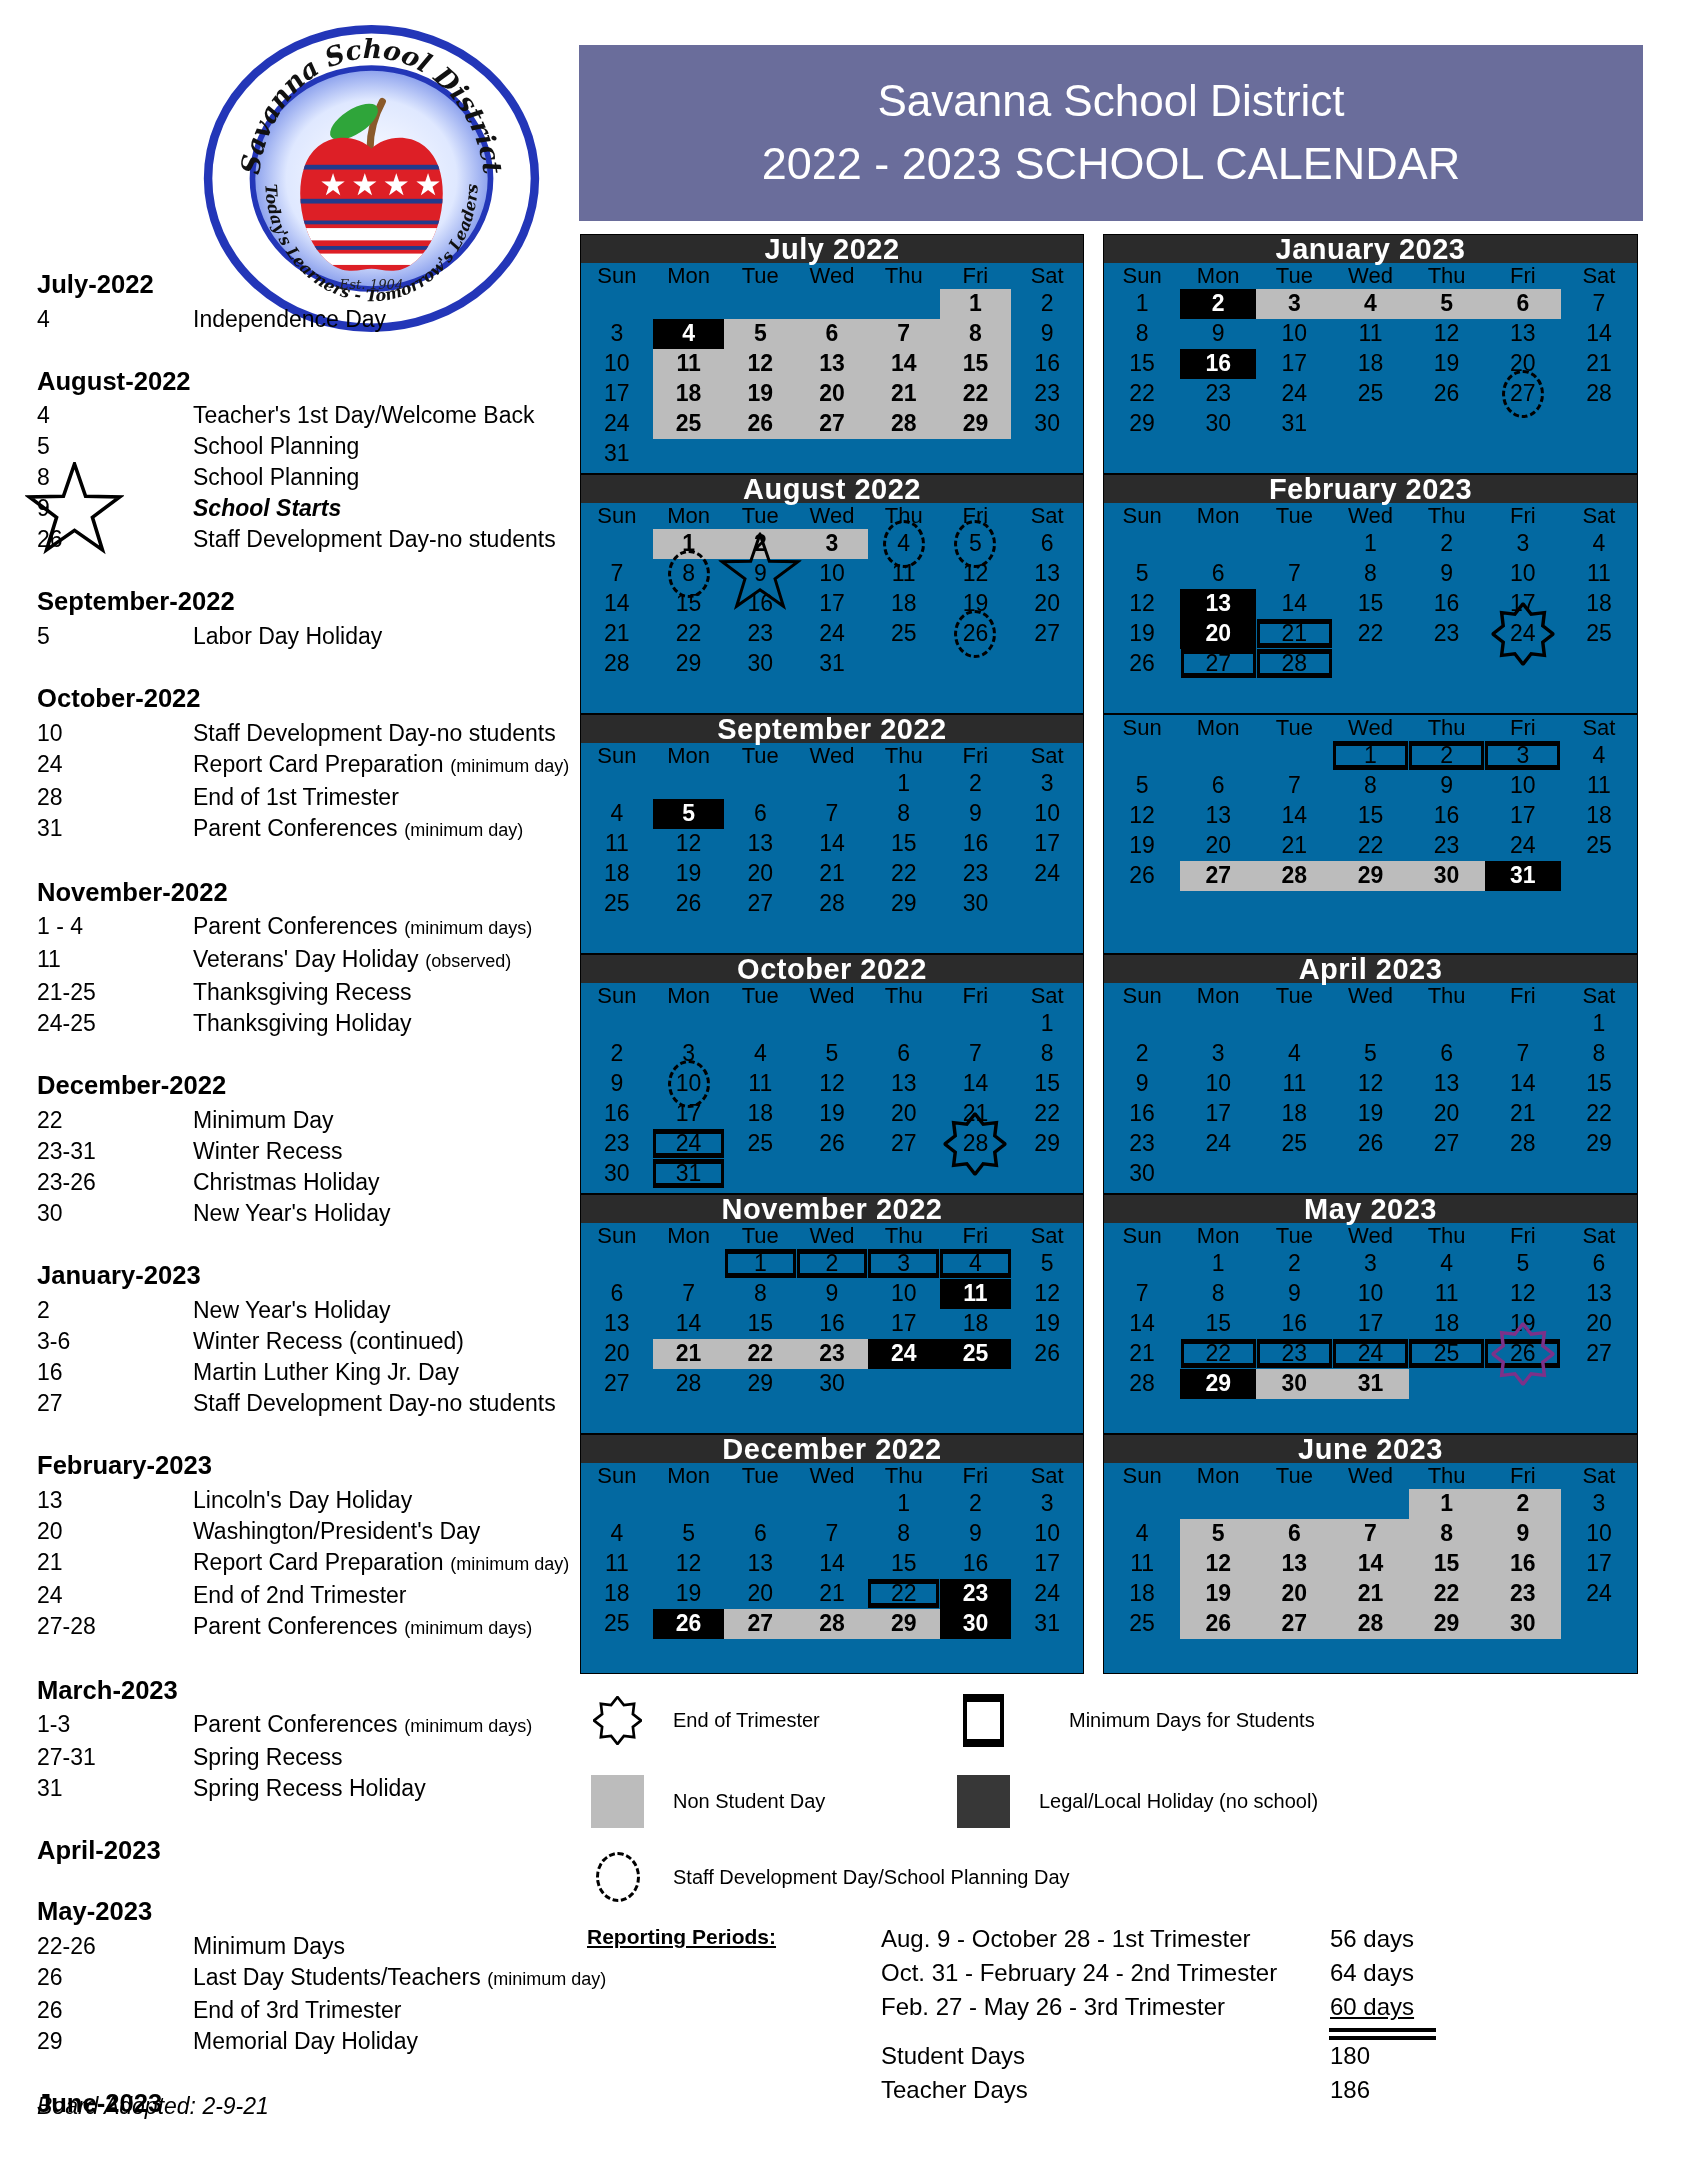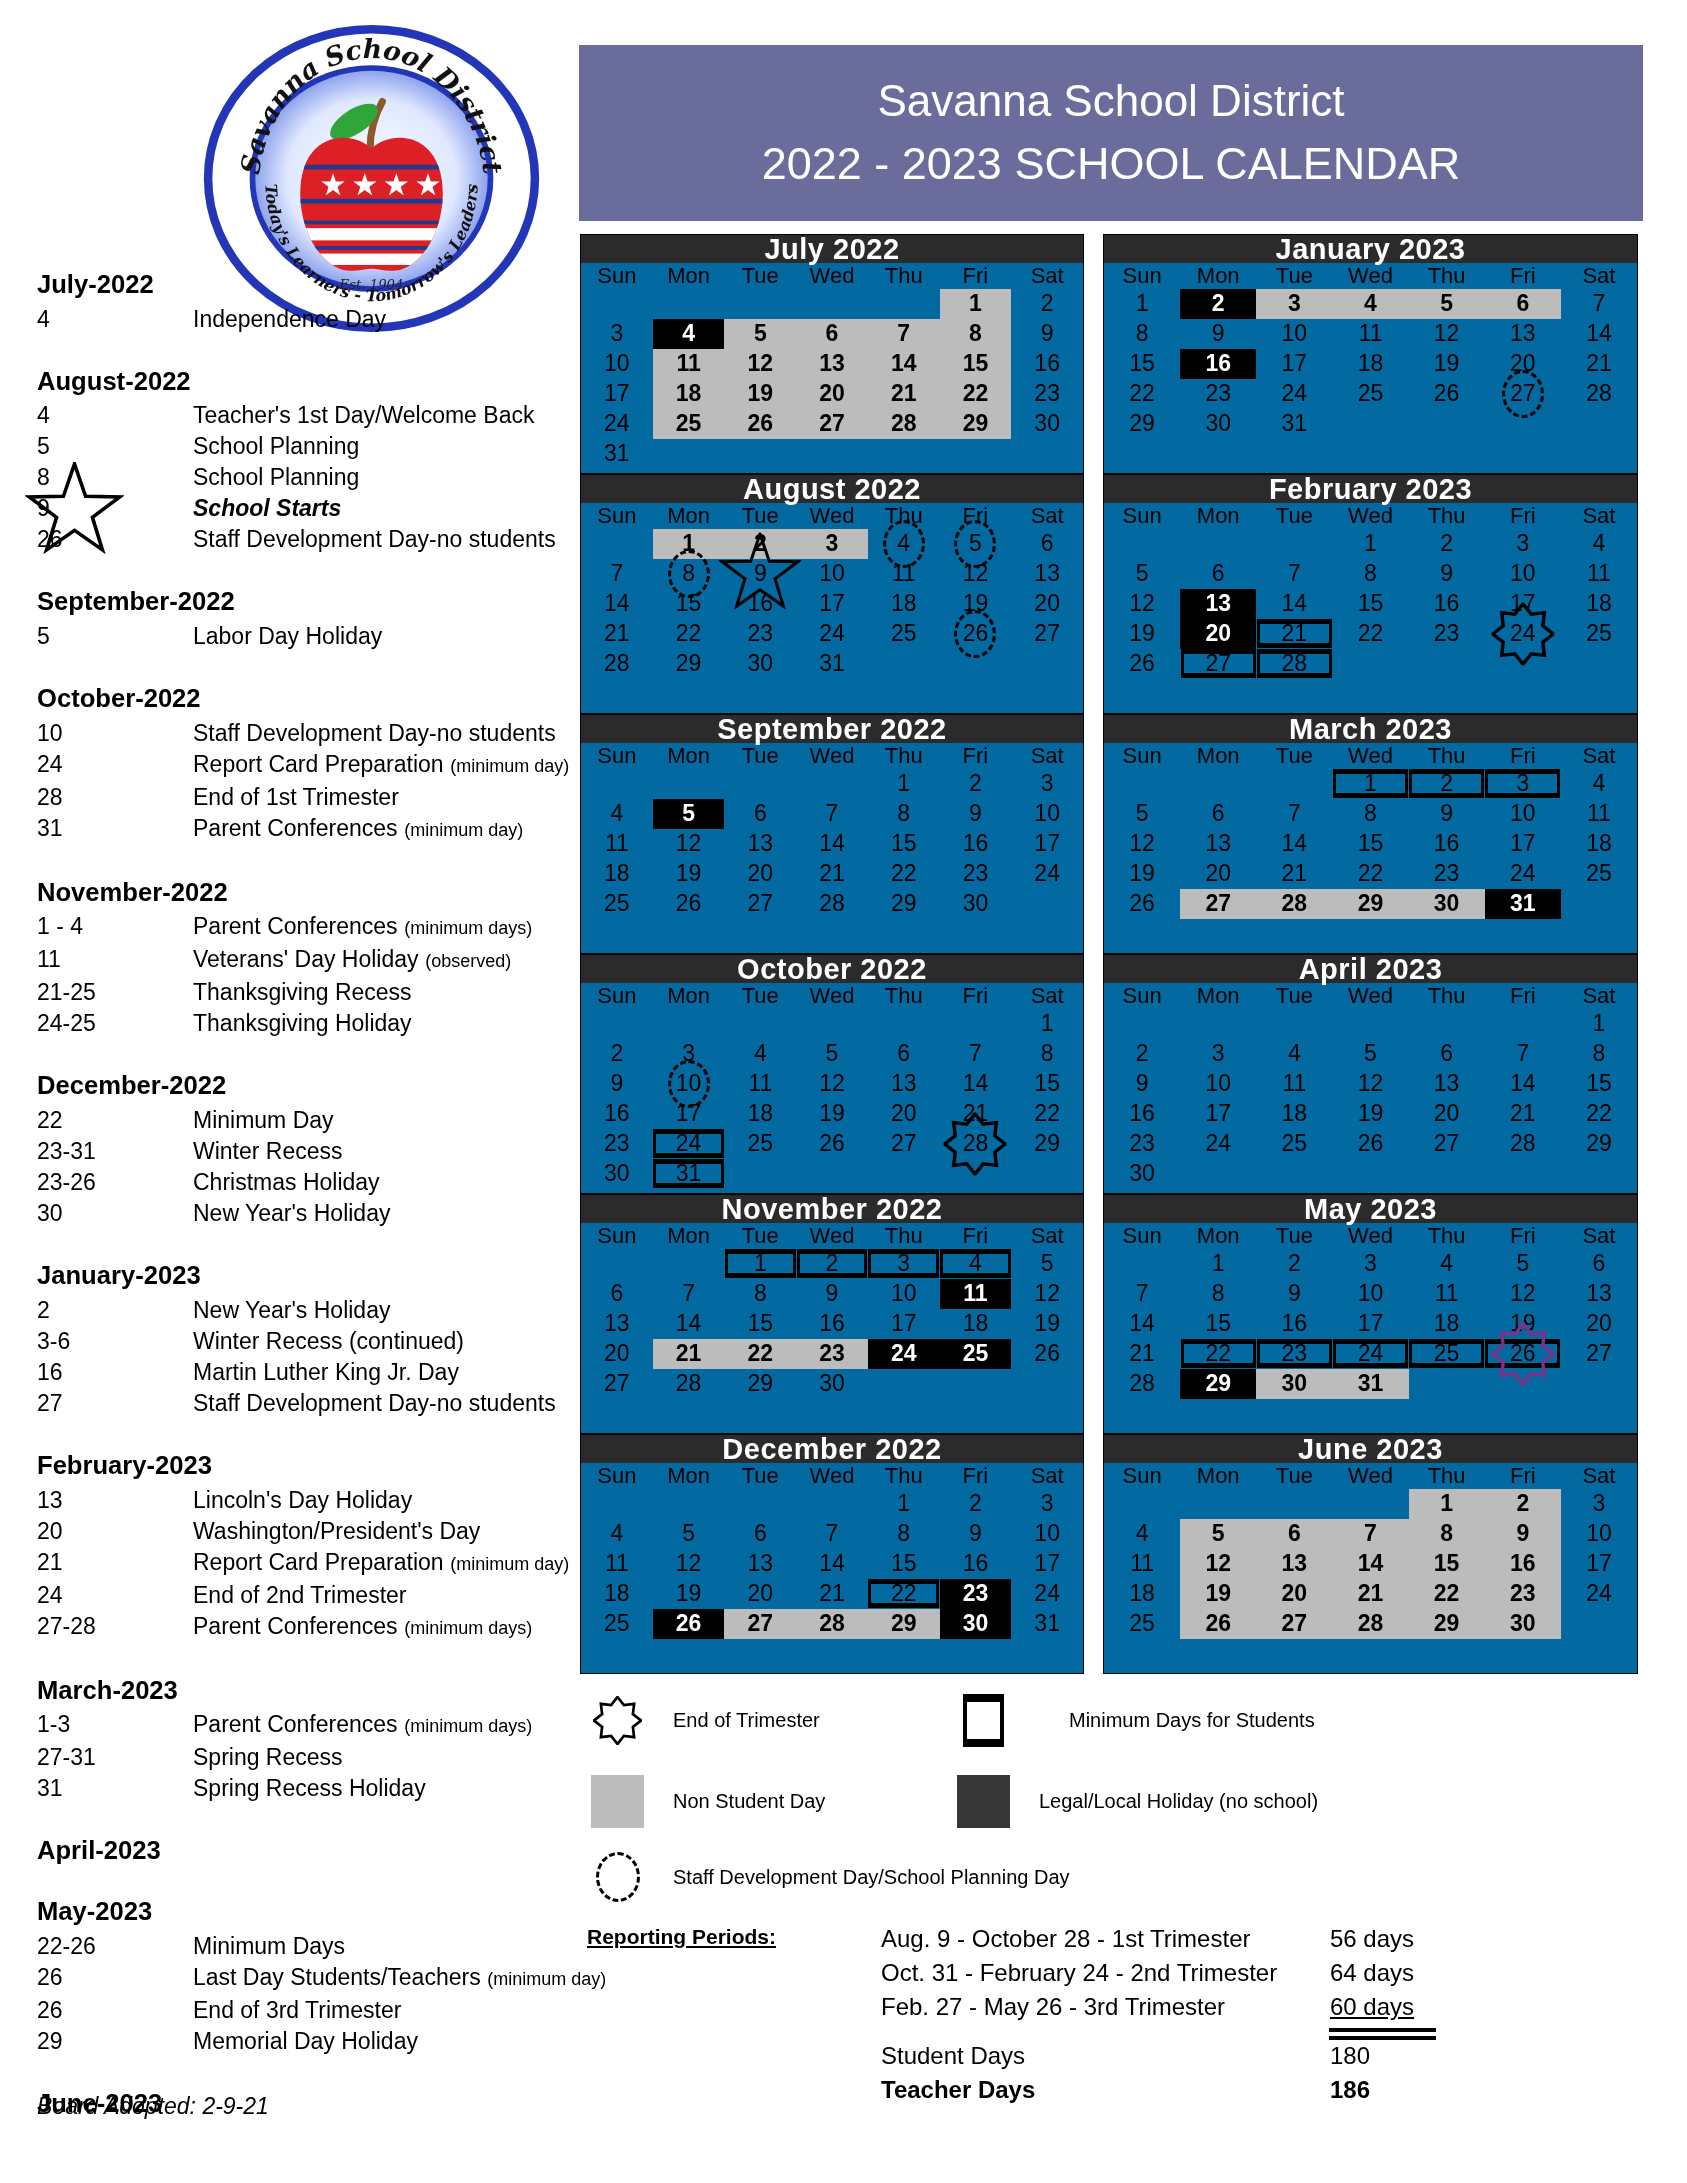--- a/index.html
+++ b/index.html
@@ -884,21 +884,20 @@
         <div class="dc"></div>
         <div class="dc"></div>
         <div class="dc"></div>
         <div class="dc"></div>
         <div class="dc"></div>
         <div class="dc"></div>
         <div class="dc"></div>
       </div>
     </div>
     <div class="month">
-      <div class="m-head">March 2023</div>
       <div class="m-week">
         <span class="wd">Sun</span>
         <span class="wd">Mon</span>
         <span class="wd">Tue</span>
         <span class="wd">Wed</span>
         <span class="wd">Thu</span>
         <span class="wd">Fri</span>
         <span class="wd">Sat</span>
       </div>
       <div class="m-days">
@@ -1769,17 +1768,17 @@
     </div>
   </div>
 
 <div id="reporting">
   <div id="rp-title">Reporting Periods:</div>
   <div id="rp-rule"></div>
 <div class="rp-row" style="top: 6.6px;"><span class="rp-period">Aug. 9 - October 28 - 1st Trimester</span><span class="rp-days">56 days</span></div>
     <div class="rp-row" style="top: 41px;"><span class="rp-period">Oct. 31 - February 24 - 2nd Trimester</span><span class="rp-days">64 days</span></div>
     <div class="rp-row" style="top: 75px;"><span class="rp-period">Feb. 27 - May 26 - 3rd Trimester</span><span class="rp-days rp-final">60 days</span></div>
     <div class="rp-row" style="top: 124px;"><span class="rp-label">Student Days</span><span class="rp-value">180</span></div>
-    <div class="rp-row" style="top: 158px; font-weight: bold;"><span class="rp-label">Teacher Days</span><span class="rp-value">186</span></div>
+    <div class="rp-row" style="top: 158px;"><span class="rp-label">Teacher Days</span><span class="rp-value">186</span></div>
   </div>
 
 <div id="board">Board Adopted: 2-9-21</div>
 
 
 </body></html>

